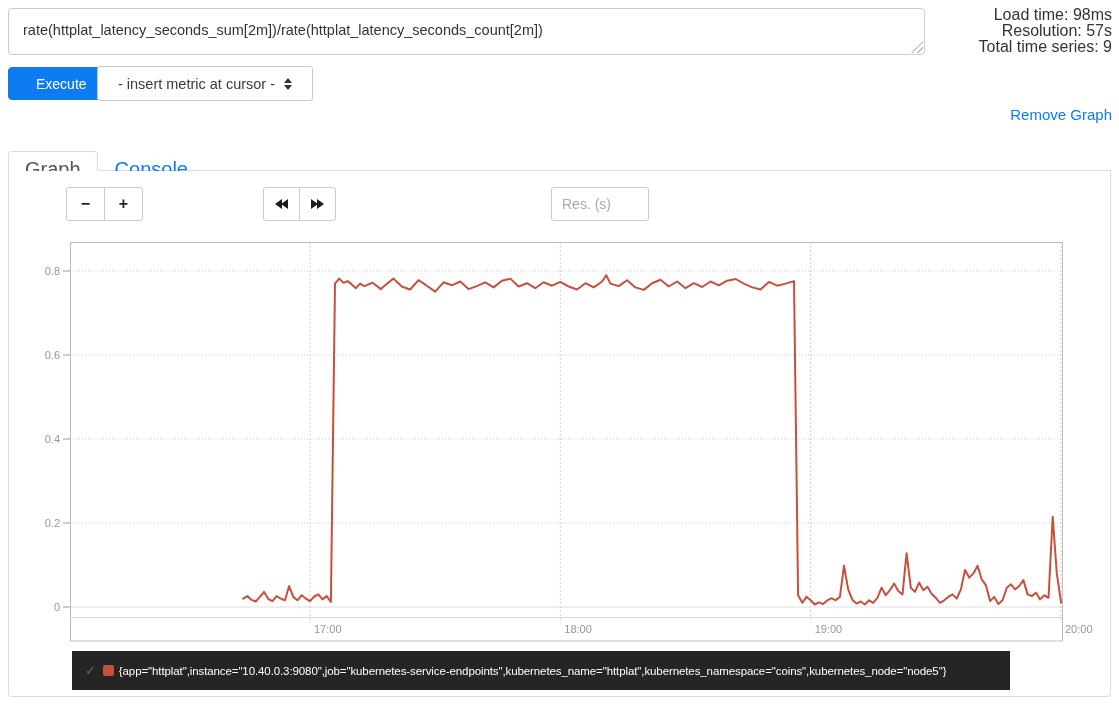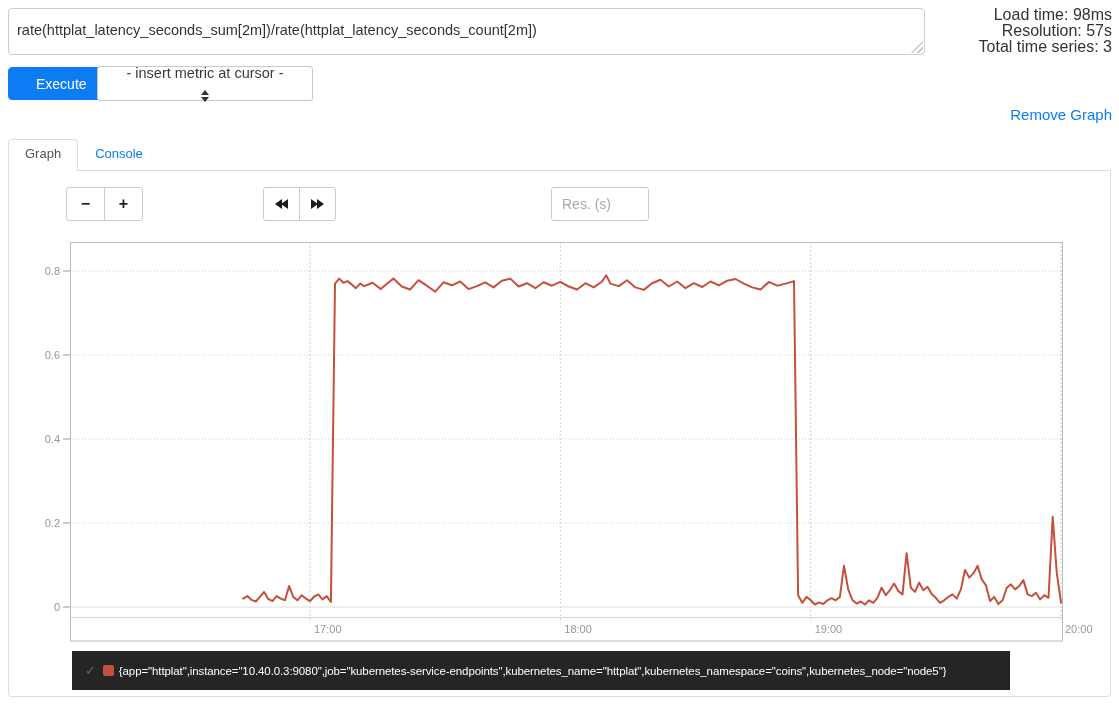--- a/index.html
+++ b/index.html
@@ -6,51 +6,51 @@
   html,body { background:#fff; }
   body {
     width:1119px; height:704px; position:relative; overflow:hidden;
     font-family:"Liberation Sans","DejaVu Sans",sans-serif; color:#333; font-size:14px;
   }
 
   
   .query-wrap { position:absolute; left:8px; top:8px; width:917px; height:47px; }
   .query-input {
     width:100%; height:100%; resize:none; border:1px solid #ccc; border-radius:4px;
-    padding:12px 8px; font-family:"Liberation Sans","DejaVu Sans",sans-serif;
+    padding:12px 14px; font-family:"Liberation Sans","DejaVu Sans",sans-serif;
     font-size:14.5px; color:#333; line-height:1.3; outline:none; overflow:hidden; background:#fff;
   }
   .resize-grip {
     position:absolute; right:2px; bottom:2px; width:12px; height:12px; pointer-events:none;
     background:repeating-linear-gradient(-45deg, transparent 0 3px, #bbb 3px 4.5px);
     clip-path:polygon(100% 0, 100% 100%, 0 100%);
   }
   .stats { position:absolute; top:7px; right:7px; text-align:right; font-size:16px; color:#333; line-height:16px; }
 
   
   .execute-btn {
     position:absolute; left:8px; top:67px; height:33px; padding:0 27px;
     background:#0d7bf2; color:#fff; border:1px solid #0d7bf2; border-radius:4px;
     font-size:14px; font-family:inherit; cursor:pointer;
   }
   .metric-select {
     position:absolute; left:97px; top:66px; width:216px; height:35px;
     background:#fff; border:1px solid #c9c9c9; border-radius:3px;
     display:flex; align-items:center; justify-content:center; gap:9px;
-    font-size:14.5px; color:#3a3a3a; cursor:pointer;flex-direction:column;
+    font-size:14.5px; color:#3a3a3a; cursor:pointer;
   }
   .updown { display:inline-flex; flex-direction:column; gap:2px; }
   .updown i { display:block; width:0; height:0; border-style:solid; }
   .updown .up   { border-width:0 4.5px 5px 4.5px; border-color:transparent transparent #333 transparent; }
   .updown .down { border-width:5px 4.5px 0 4.5px; border-color:#333 transparent transparent transparent; }
   .remove-link { position:absolute; top:106px; right:7px; color:#0d7bf2; font-size:15px; text-decoration:none; cursor:pointer; }
 
   
   .tabs { position:absolute; left:8px; right:8px; top:139px; height:32px; border-bottom:1px solid #ddd; display:flex; }
-  .tab { height:32px; padding:6px 16px 7px; font-size:13px; cursor:pointer; }
+  .tab { height:32px; padding:6px 16px 7px; font-size:20px; cursor:pointer;margin-top:12px; }
   .tab.active {
     background:#fff; border:1px solid #ddd; border-bottom:1px solid #fff;
     border-radius:4px 4px 0 0; color:#555; margin-bottom:-1px;
   }
   .tab.link { color:#0d7bf2; border:1px solid transparent; }
 
   
   .panel {
     position:absolute; left:8px; right:8px; top:171px; bottom:7px;
     border:1px solid #ddd; border-top:none; border-radius:0 0 4px 4px; background:#fff;
@@ -115,21 +115,21 @@
 <body>
 
 <div class="query-wrap">
   <textarea class="query-input" spellcheck="false" style="">rate(httplat_latency_seconds_sum[2m])/rate(httplat_latency_seconds_count[2m])</textarea>
   <div class="resize-grip"></div>
 </div>
 
 <div class="stats">
   <div>Load time: 98ms</div>
   <div>Resolution: 57s</div>
-  <div>Total time series: 3</div>
+  <div>Total time series: 9</div>
 </div>
 
 <button class="execute-btn">Execute</button>
 <div class="metric-select">
   <span>- insert metric at cursor -</span>
   <span class="updown">
       <i class="up"></i>
       <i class="down"></i>
     </span>
 </div>

